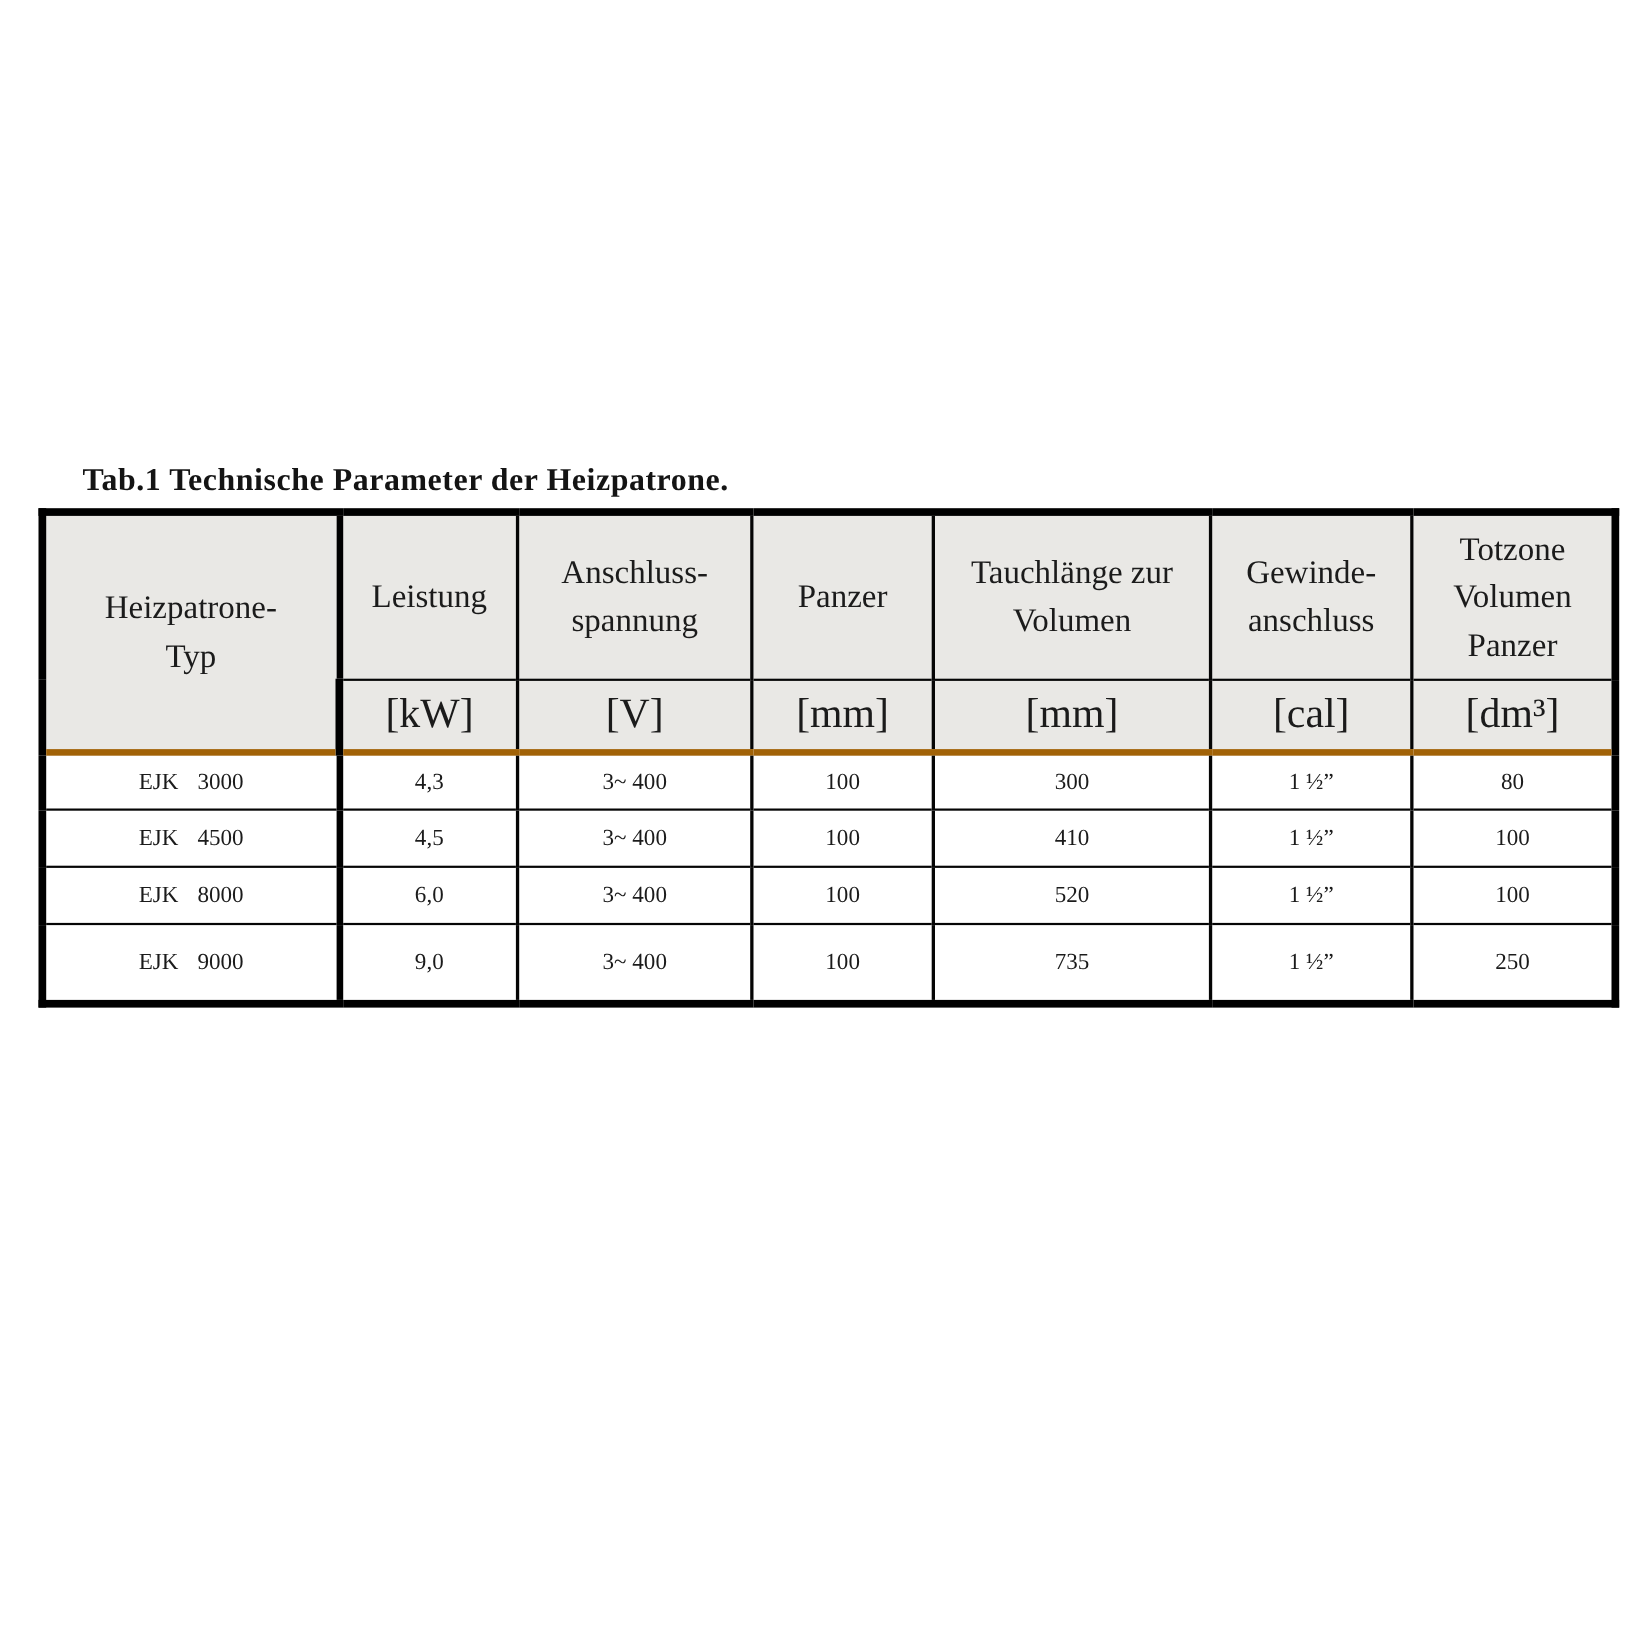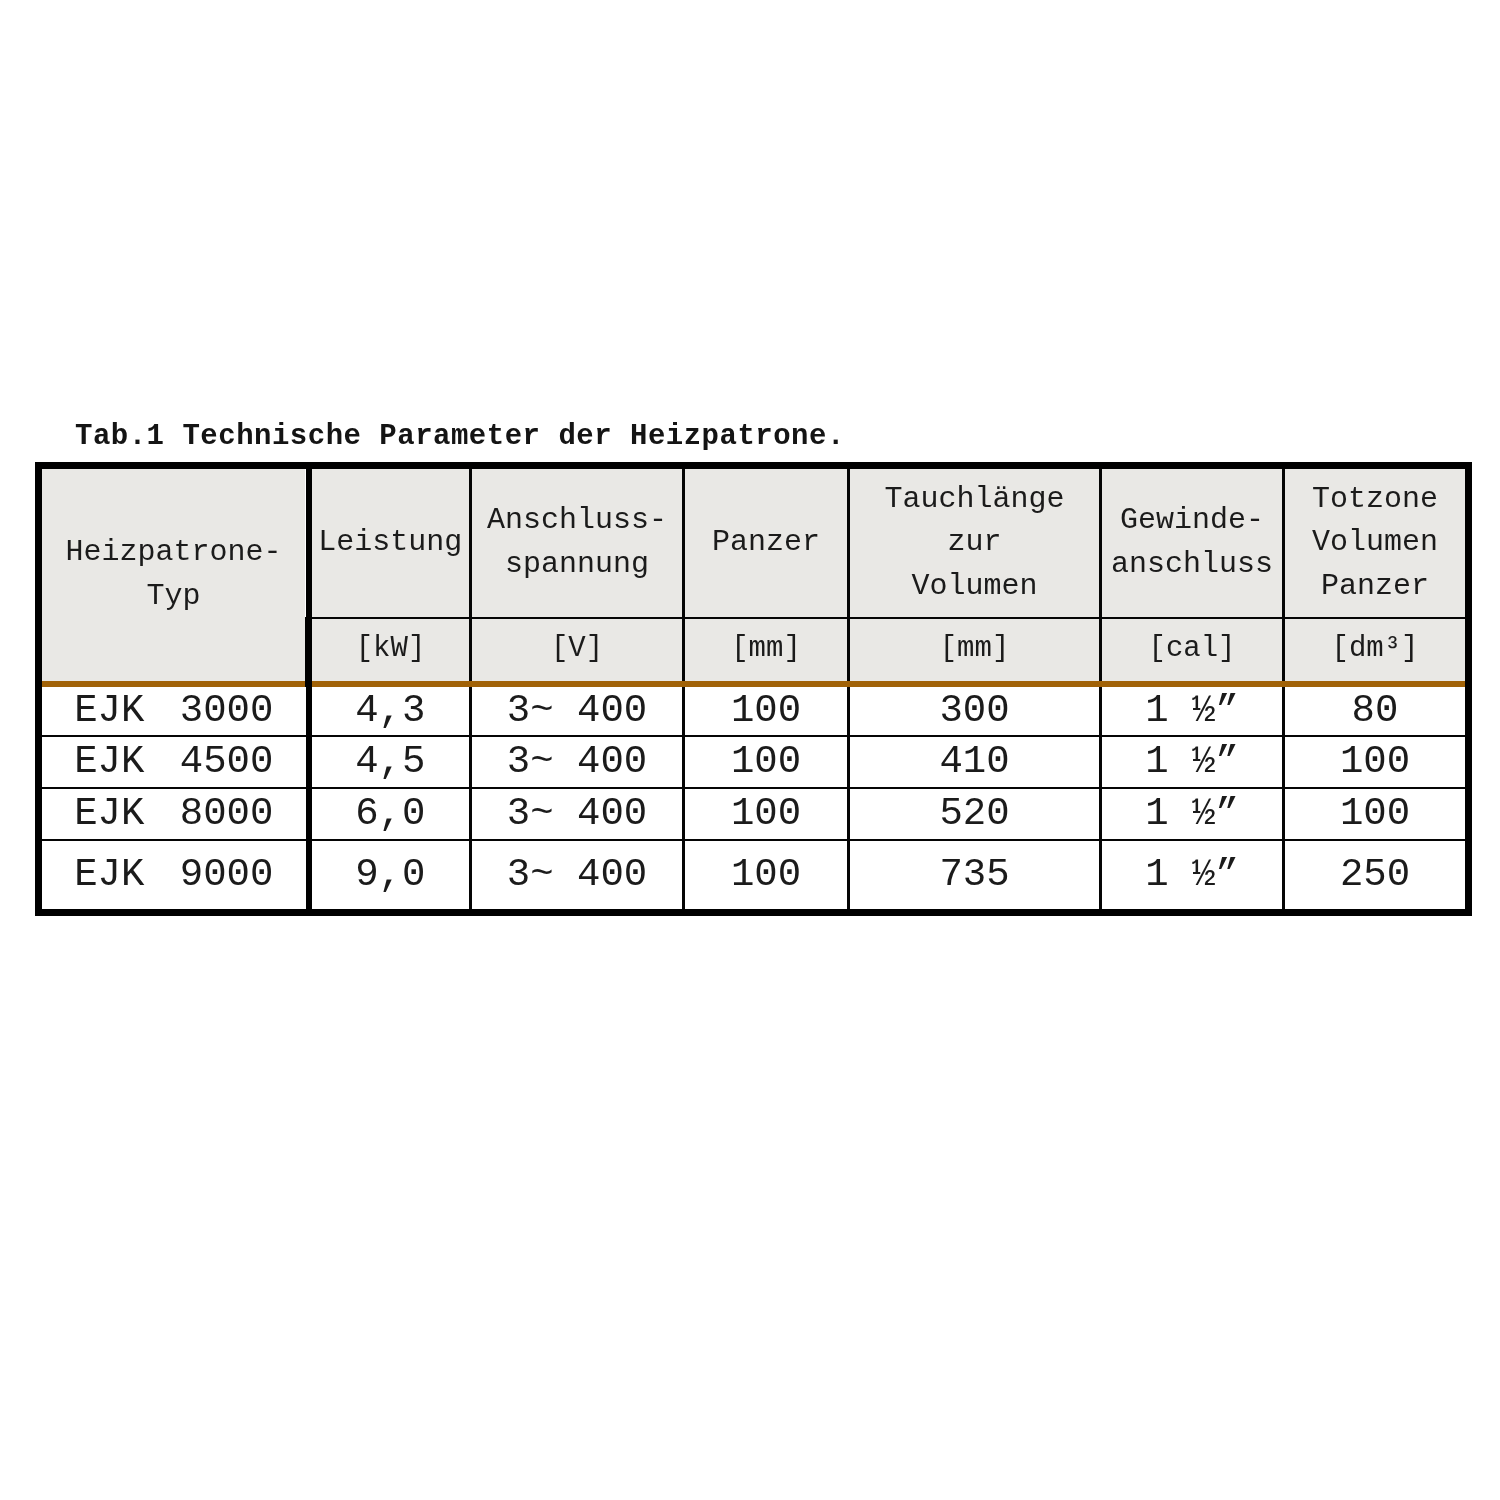--- a/index.html
+++ b/index.html
@@ -5,21 +5,21 @@
   html, body {
     margin: 0;
     padding: 0;
     background: #ffffff;
   }
   .page {
     position: relative;
     width: 1500px;
     height: 1196px;
     background: #ffffff;
-    font-family: Liberation Mono, monospace;
+    font-family: Liberation Serif, serif;
     color: #1b1b1b;
     overflow: hidden;
   }
   .caption {
     position: absolute;
     left: 75px;
     top: 420px;
     font-size: 29px;
     font-weight: bold;
     letter-spacing: 0.5px;
@@ -58,24 +58,24 @@
   
   .ptable thead th {
     background: #e9e8e5;
     font-weight: normal;
     font-size: 30px;
     line-height: 1.45;
     white-space: pre-line;
   }
   .ptable tr.row-names  { height: 152px; }
   .ptable tr.row-units  { height: 66px; }
-  .ptable tr.row-units th { font-size: 29px; }
+  .ptable tr.row-units th { font-size: 38px; }
   
   .ptable tbody td {
-    font-size: 39px;
+    font-size: 21px;
     background: #ffffff;
   }
   .ptable tbody tr { height: 52px; }
   .ptable tbody tr.tall { height: 73px; }
   .ptable tbody td.col-type-cell { word-spacing: 12px; }
   .sup3 { white-space: pre-line; }
 </style>
 </head>
 <body>
 

